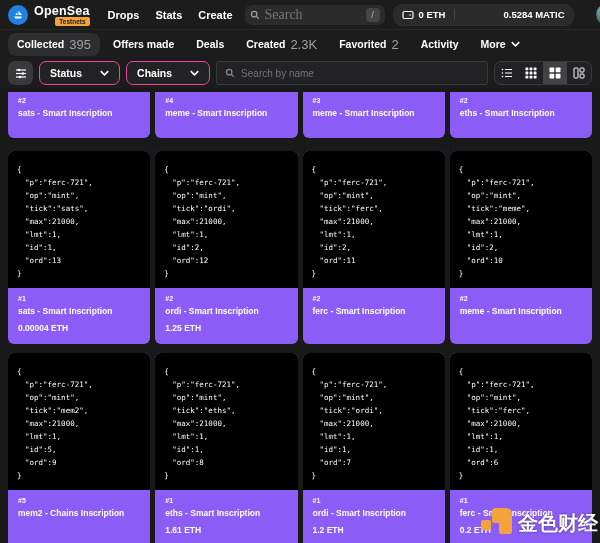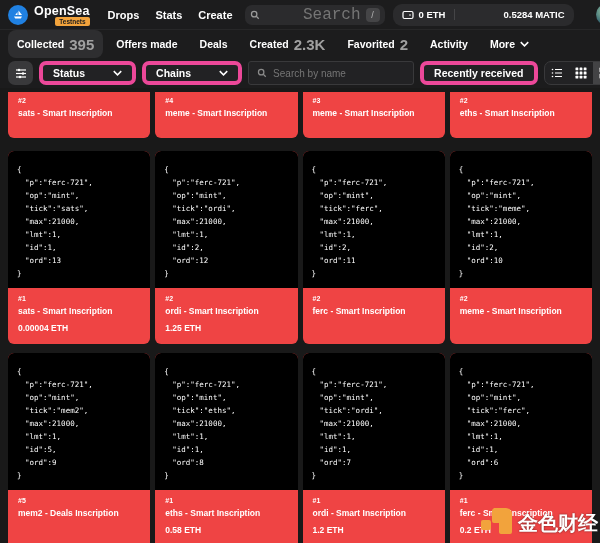--- a/index.html
+++ b/index.html
@@ -14,67 +14,67 @@
     display:flex; align-items:center; justify-content:center; flex:0 0 auto; }
   .brand-text-wrap { display:flex; flex-direction:column; align-items:center; }
   .brand-name { font-size:12.5px; font-weight:bold; letter-spacing:.2px; }
   .testnet-badge { font-size:6.5px; font-weight:bold; color:#1b1b1b; background:#f2a33c;
     border-radius:2px; padding:1px 4px; margin-top:-1px; align-self:flex-end; }
   .nav-links { display:flex; gap:16px; margin-left:10px; }
   .nav-link { font-size:11px; font-weight:bold; cursor:pointer; white-space:nowrap; }
   .searchbar { flex:1; max-width:140px; height:20px; background:#2b2b2d; border-radius:7px;
     display:flex; align-items:center; padding:0 5px; gap:5px; margin-left:4px; }
   .searchbar input { flex:1; min-width:0; background:transparent; border:none; outline:none;
-    color:#ddd; font-size:16px; font-family:Liberation Mono, monospace;text-align:right; }
+    color:#ddd; font-size:14px; font-family:Liberation Serif, serif; }
   .key-badge { width:14px; height:14px; border-radius:4px; background:#454547; color:#b5b5b5;
     font-size:9px; display:flex; align-items:center; justify-content:center; flex:0 0 auto; }
   .top-right { margin-left:auto; display:flex; align-items:center; gap:22px; }
   .wallet-pill { height:22px; background:#2b2b2d; border-radius:9px; display:flex;
     align-items:center; cursor:pointer; }
   .wallet-seg { display:flex; align-items:center; gap:5px; padding:0 9px; font-size:9.5px;
     font-weight:bold; white-space:nowrap; }
   .wallet-seg + .wallet-seg { border-left:1px solid #454547;padding-left:48px; }
   .avatar { width:21px; height:21px; border-radius:50%; cursor:pointer;
     background:radial-gradient(circle at 35% 35%, #8fbf9f, #3a6b74 55%, #17313d 90%); }
   .cart-tile { width:26px; height:22px; background:#2b2b2d; border-radius:8px; display:flex;
     align-items:center; justify-content:center; cursor:pointer; }
 
   
-  .tabsbar { height:28px; display:flex; padding:0 8px; gap:4px;
+  .tabsbar { height:28px; display:flex; align-items:center; padding:0 8px; gap:4px;
     background:#1c1c1d; }
   .tab { display:flex; align-items:center; gap:5px; padding:4px 9px; border-radius:8px;
     cursor:pointer; white-space:nowrap; }
   .tab.active { background:#2e2e30; }
   .tab-label { font-size:10.5px; font-weight:bold; }
-  .tab-count { font-size:15px; color:#a0a0a0; font-weight:bold; }
+  .tab-count { font-size:13px; color:#a0a0a0; font-weight:normal; }
 
   
   .filterbar { height:30px; display:flex; align-items:center; padding:0 8px; gap:6px;
     background:#1c1c1d; }
   .icon-btn { width:25px; height:24px; border-radius:7px; background:#39393b; display:flex;
     align-items:center; justify-content:center; cursor:pointer; flex:0 0 auto; }
-  .pill-btn { height:24px; border-radius:7px; background:#222224; border:4px solid #ec4899;
-    display:flex; align-items:center; gap:28px; padding:0 10px; cursor:pointer; }
+  .pill-btn { height:24px; border-radius:7px; background:#222224; border:1px solid #ec4899;
+    display:flex; align-items:center; gap:18px; padding:0 10px; cursor:pointer; }
   .pill-label { font-size:10.5px; font-weight:bold; white-space:nowrap; }
   .name-search { flex:1; height:24px; border-radius:3px; background:#222224;
     border:1px solid #39393b; display:flex; align-items:center; gap:6px; padding:0 8px; }
   .name-search input { flex:1; min-width:0; background:transparent; border:none; outline:none;
     color:#ddd; font-size:10px; font-family:"Liberation Sans",sans-serif; }
   .sort-btn { min-width:118px; justify-content:space-between; }
   .view-group { display:flex; background:#222224; border:1px solid #39393b; border-radius:7px;
     overflow:hidden; flex:0 0 auto; }
   .view-btn { width:24px; height:22px; display:flex; align-items:center; justify-content:center;
     cursor:pointer; }
   .view-btn.active { background:#434345; }
 
   
   .grid-wrap { padding:4px 8px 0 8px; }
   .grid { display:grid; grid-template-columns:repeat(4,1fr); grid-template-rows:50px 193px 220px;
     column-gap:5px; row-gap:9px; }
-  .card { border-radius:6px; overflow:hidden; background:#ef4444; display:flex;
+  .card { border-radius:6px; overflow:hidden; background:#8b5cf6; display:flex;
     flex-direction:column; cursor:pointer; }
   .card.cropped { height:46px; align-self:start; border-radius:0 0 6px 6px; }
   .card-media { height:137px; background:#000; flex:0 0 auto; padding-top:12px;
     font-family:"DejaVu Sans Mono", monospace; font-size:7.5px; line-height:13px; color:#fff; }
   .json-line { padding-left:17px; white-space:pre; }
   .json-line:first-child, .json-line:last-child { padding-left:9px; }
   .card-footer { padding:7px 10px; }
   .cropped .card-footer { padding-top:5px; }
   .card-number { font-size:7px; font-weight:bold; }
   .card-title { font-size:8.5px; font-weight:bold; margin-top:4px; white-space:nowrap; }
@@ -209,28 +209,20 @@
   </div>
   <div class="name-search">
     <span>
       <svg width="10" height="10" viewBox="0 0 24 24" fill="none" stroke="#8a8a8a" stroke-width="3">
           <circle cx="10" cy="10" r="6.5"></circle>
           <line x1="15" y1="15" x2="21" y2="21"></line>
         </svg>
     </span>
     <input placeholder="Search by name" style="">
   </div>
-  <div class="pill-btn sort-btn">
-    <span class="pill-label">Recently received</span>
-    <span>
-      <svg width="9" height="6" viewBox="0 0 12 8" fill="none" stroke="#fff" stroke-width="2">
-          <polyline points="1,1.5 6,6.5 11,1.5"></polyline>
-        </svg>
-    </span>
-  </div>
   <div class="view-group">
     <div class="view-btn">
       <svg width="12" height="10" viewBox="0 0 24 20" stroke="#fff" stroke-width="2.2" fill="none">
           <circle cx="3" cy="3" r="1.6" fill="#fff" stroke="none"></circle>
           <line x1="8" y1="3" x2="22" y2="3"></line>
           <circle cx="3" cy="10" r="1.6" fill="#fff" stroke="none"></circle>
           <line x1="8" y1="10" x2="22" y2="10"></line>
           <circle cx="3" cy="17" r="1.6" fill="#fff" stroke="none"></circle>
           <line x1="8" y1="17" x2="22" y2="17"></line>
         </svg>
@@ -379,40 +371,40 @@
           <div class="json-line">"op":"mint",</div>
           <div class="json-line">"tick":"mem2",</div>
           <div class="json-line">"max":21000,</div>
           <div class="json-line">"lmt":1,</div>
           <div class="json-line">"id":5,</div>
           <div class="json-line">"ord":9</div>
           <div class="json-line">}</div>
         </div>
     <div class="card-footer">
       <div class="card-number">#5</div>
-      <div class="card-title">mem2 - Deals Inscription</div>
+      <div class="card-title">mem2 - Chains Inscription</div>
 
     </div>
   </article>
       <article class="card">
     <div class="card-media">
           <div class="json-line">{</div>
           <div class="json-line">"p":"ferc-721",</div>
           <div class="json-line">"op":"mint",</div>
           <div class="json-line">"tick":"eths",</div>
           <div class="json-line">"max":21000,</div>
           <div class="json-line">"lmt":1,</div>
           <div class="json-line">"id":1,</div>
           <div class="json-line">"ord":8</div>
           <div class="json-line">}</div>
         </div>
     <div class="card-footer">
       <div class="card-number">#1</div>
       <div class="card-title">eths - Smart Inscription</div>
-      <div class="card-price">0.58 ETH</div>
+      <div class="card-price">1.61 ETH</div>
     </div>
   </article>
       <article class="card">
     <div class="card-media">
           <div class="json-line">{</div>
           <div class="json-line">"p":"ferc-721",</div>
           <div class="json-line">"op":"mint",</div>
           <div class="json-line">"tick":"ordi",</div>
           <div class="json-line">"max":21000,</div>
           <div class="json-line">"lmt":1,</div>

